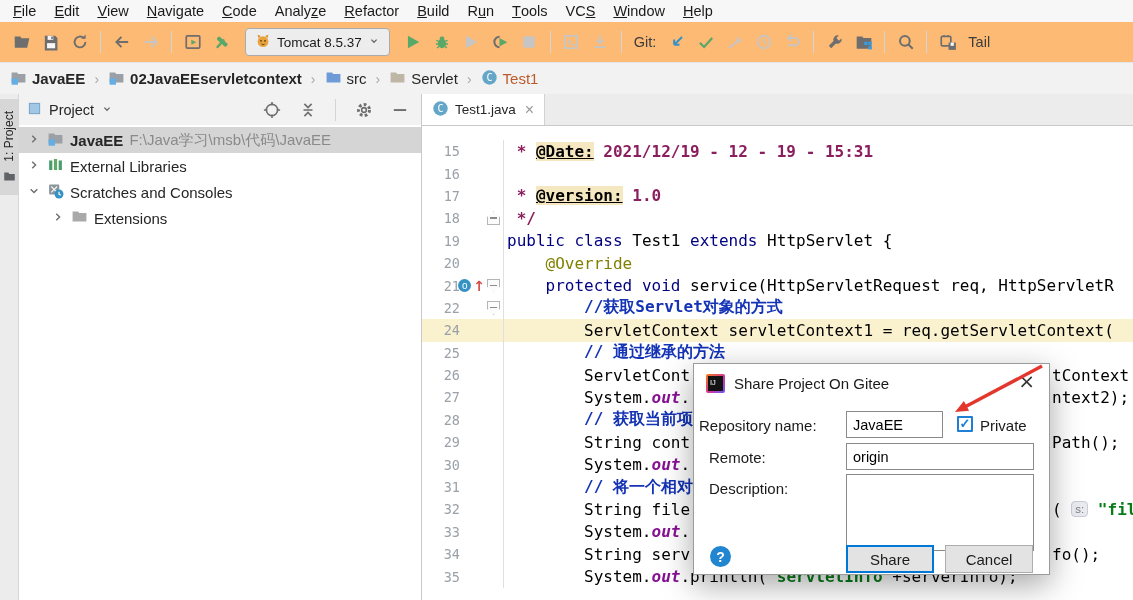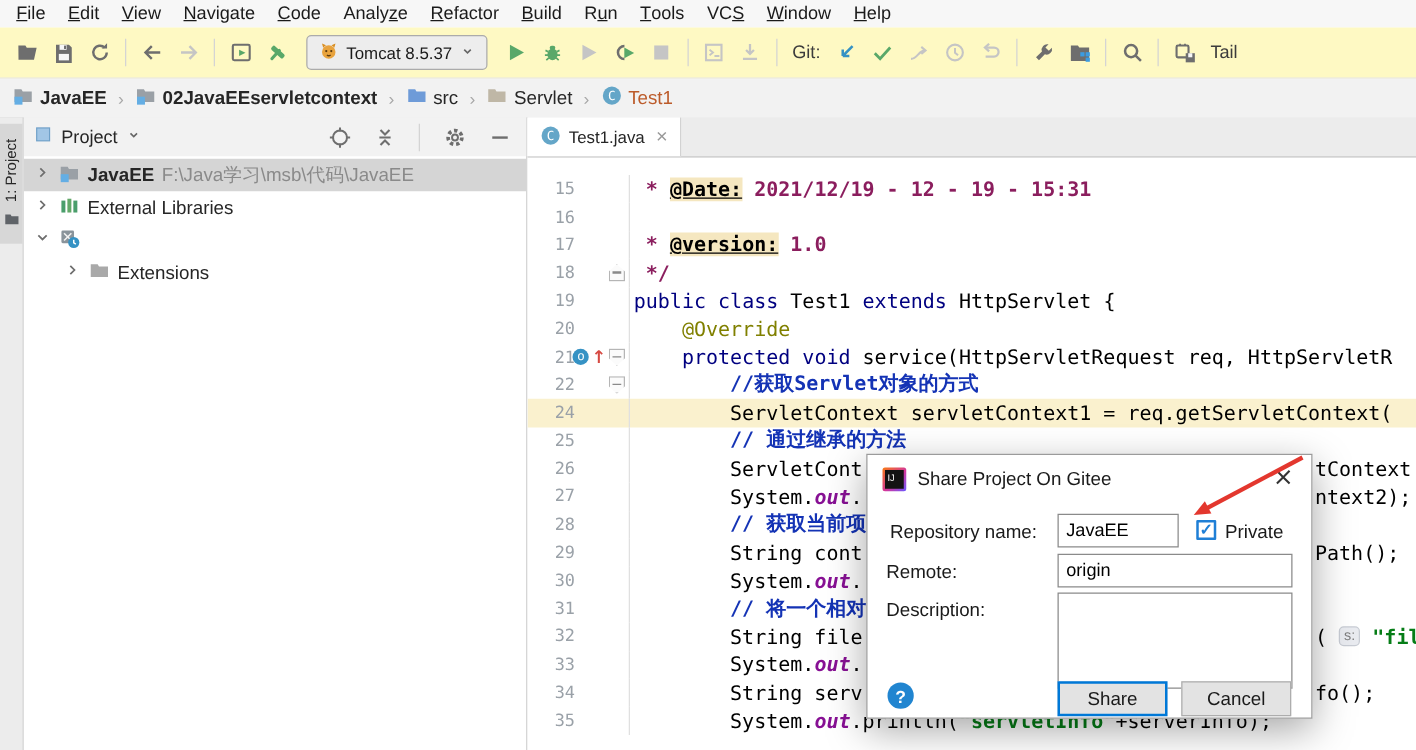--- a/index.html
+++ b/index.html
@@ -3,21 +3,21 @@
 <meta charset="utf-8">
 <style>
   html,body{margin:0;padding:0}
   body{width:1133px;height:600px;position:relative;overflow:hidden;background:#fff;
        font-family:"Liberation Sans",sans-serif;-webkit-font-smoothing:antialiased}
   
   .menubar{height:22px;background:#F7F7F7;display:flex;align-items:center;padding-left:4px;
            font-size:14.5px;color:#1a1a1a}
   .mi{padding:0 9px;height:100%;display:flex;align-items:center;cursor:default}
   
-  .toolbar{height:40px;background:#fef9c3;display:flex;align-items:center;padding:0 8px;gap:2px;
+  .toolbar{height:40px;background:#fdba74;display:flex;align-items:center;padding:0 8px;gap:2px;
            border-bottom:1px solid #E6E6E6}
   .tbi{width:27px;height:27px;display:flex;align-items:center;justify-content:center;flex:none}
   .tsep{width:1px;height:22px;background:#D4D4D4;margin:0 5px;flex:none}
   .tlabel{font-size:14.5px;color:#3c3c3c;margin:0 5px;white-space:nowrap}
   .tomcat{height:26px;background:#EDEDED;border:1px solid #ABABAB;border-radius:4px;display:flex;
           align-items:center;gap:6px;padding:0 9px;margin:0 8px;font-size:13.5px;color:#1a1a1a;white-space:nowrap}
   
   .navbar{height:31px;background:#F2F2F2;border-bottom:1px solid #CFCFCF;display:flex;
           align-items:center;padding-left:8px;font-size:15px;color:#262626}
   .bc-item{display:flex;align-items:center;gap:5px;padding:0 2px;white-space:nowrap}
@@ -388,20 +388,21 @@
         <div class="trow" style="padding-left: 8px;">
           <span><svg width="14" height="14" viewBox="0 0 16 16" xmlns="http://www.w3.org/2000/svg">
               <path d="M4.2 6L8 9.8 11.8 6" fill="none" stroke="#6E6E6E" stroke-width="1.6"></path>
             </svg></span>
           <span><svg width="17" height="17" viewBox="0 0 16 16" xmlns="http://www.w3.org/2000/svg">
               <rect x="2" y="2.3" width="9.5" height="9.5" rx="1" fill="#8A949B"></rect>
               <path d="M4 4.3l5.5 5.5M9.5 4.3L4 9.8" stroke="#F2F2F2" stroke-width="1.2"></path>
               <circle cx="11.3" cy="11.3" r="4.2" fill="#3592C4"></circle>
               <path d="M11.3 9.2v2.3l1.6 1" fill="none" stroke="#fff" stroke-width="1.1"></path>
             </svg></span>
+          <span class="">Scratches and Consoles</span>
         </div>
         <div class="trow" style="padding-left: 32px;">
           <span><svg width="14" height="14" viewBox="0 0 16 16" xmlns="http://www.w3.org/2000/svg">
               <path d="M6 4.2L9.8 8 6 11.8" fill="none" stroke="#6E6E6E" stroke-width="1.6"></path>
             </svg></span>
           <span><svg width="17" height="17" viewBox="0 0 16 16" xmlns="http://www.w3.org/2000/svg">
               <path d="M1.5 3.2h5.2l1 1.6h6.8v8h-13z" fill="#A9A9A9"></path>
             </svg></span>
           <span class="">Extensions</span>
         </div>
@@ -538,21 +539,21 @@
 
 <div class="dialog">
   <div class="dtitle">
     <span class="ideaicon">
         <span class="ij">IJ</span>
       </span>
     <span>Share Project On Gitee</span>
   </div>
   <span class="dclose">×</span>
 
-  <label class="dlabel" style="left:18px;top:53px">Repository name:</label>
+  <label class="dlabel" style="left:5px;top:53px">Repository name:</label>
   <input class="din" style="left: 152px; top: 47px; width: 97px; height: 27px;" value="JavaEE">
   <span class="cbx" style="left:263px;top:52px">✓</span>
   <span class="dlabel" style="left:286px;top:53px">Private</span>
 
   <label class="dlabel" style="left:15px;top:85px">Remote:</label>
   <input class="din" style="left: 152px; top: 79px; width: 188px; height: 27px;" value="origin">
 
   <label class="dlabel" style="left:15px;top:116px">Description:</label>
   <textarea class="din" style="left: 152px; top: 110px; width: 188px; height: 77px;"></textarea>
 

